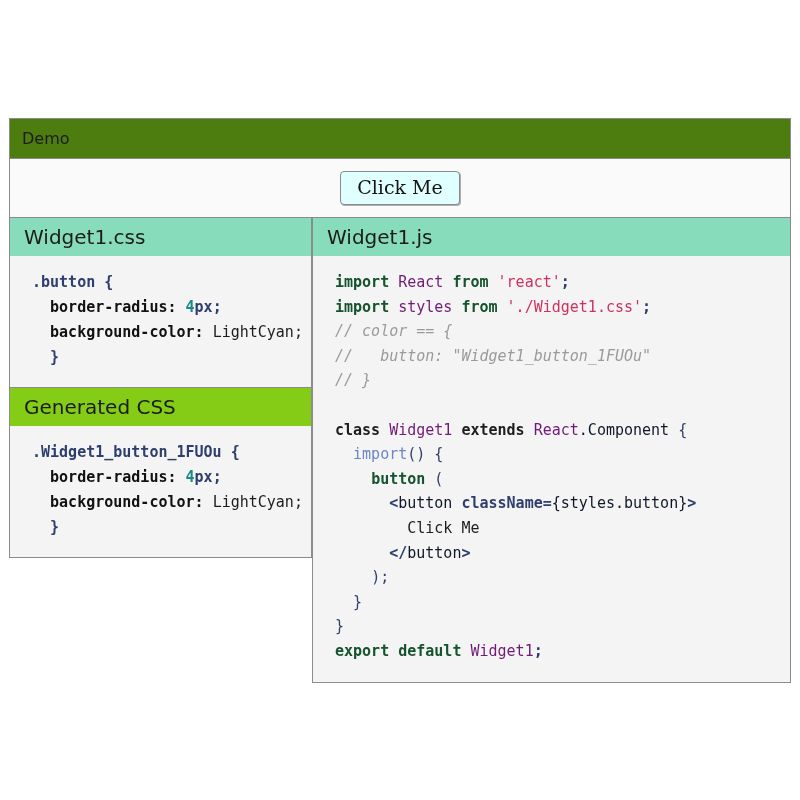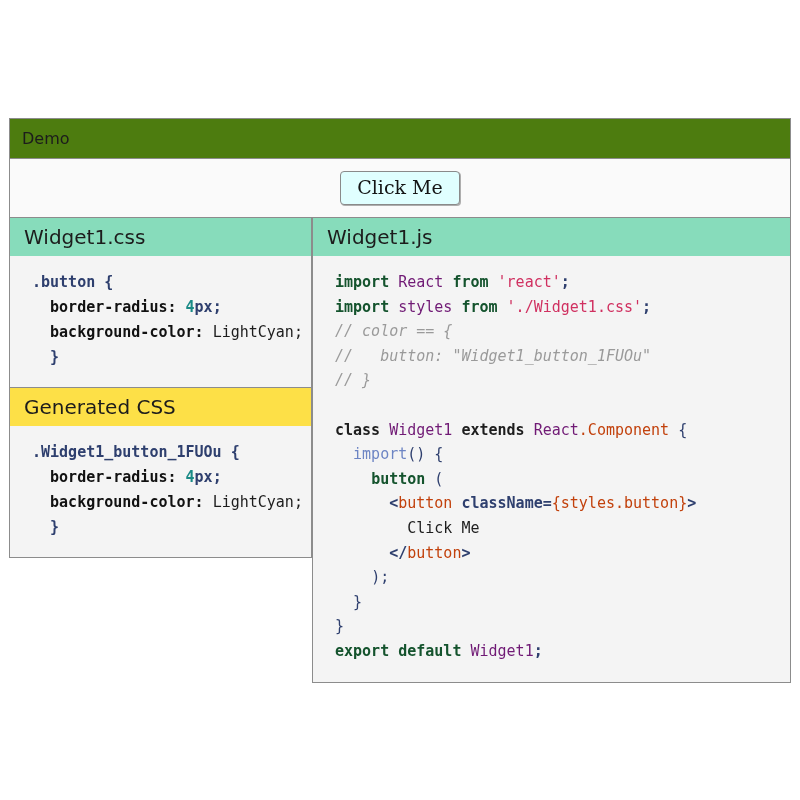--- a/index.html
+++ b/index.html
@@ -81,21 +81,21 @@
   .panel-header {
     height: 38px;
     line-height: 38px;
     padding: 0 14px;
     font-size: 20px;
     color: #1c1c1c;
     box-sizing: border-box;
     font-family: "DejaVu Sans", sans-serif;
   }
   .hdr-green { background: #87dcbb; }
-  .hdr-blue  { background: #fde047; }
+  .hdr-blue  { background: #84cc16; }
 
   .code {
     font-family: "DejaVu Sans Mono", monospace;
     font-size: 15px;
     line-height: 25px;
     padding: 14px 8px 17px 22px;
     white-space: pre-wrap;
     word-break: break-word;
     color: #1d1d1d;
     background: #f4f4f4;
@@ -112,21 +112,21 @@
   .t-unit  { color: #2e3f6e; font-weight: bold; }   
   .t-punc  { color: #2e3f6e; font-weight: bold; }   
   .t-val   { color: #1d1d1d; }                      
   .t-plain { color: #1d1d1d; }
 
   .t-kw     { color: #14532d; font-weight: bold; }  
   .t-kw2    { color: #1d1d1d; font-weight: bold; }                     
   .t-ident  { color: #701a75; }                     
   .t-str    { color: #d03060; margin-top: 27px; }                     
   .t-cmt    { color: #9a9a9a; font-style: italic; } 
-  .t-tealid { color: #c2410c; }                     
+  .t-tealid { color: #0f172a; }                     
   .t-navy   { color: #2e3f6e; font-weight: bold; }  
   .t-navyl  { color: #2e3f6e; }                     
   .t-blue   { color: #6d85c4; }
 </style>
 </head>
 <body>
 
 <div class="page">
 
   <div class="demo-block">

